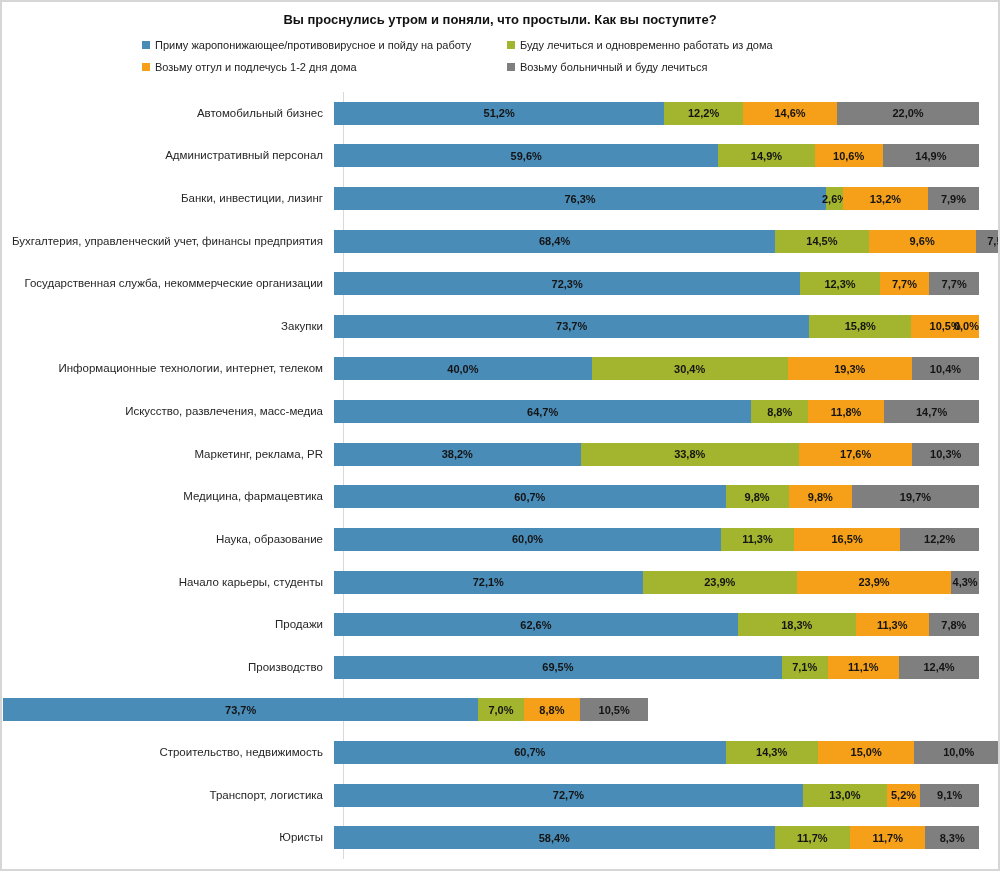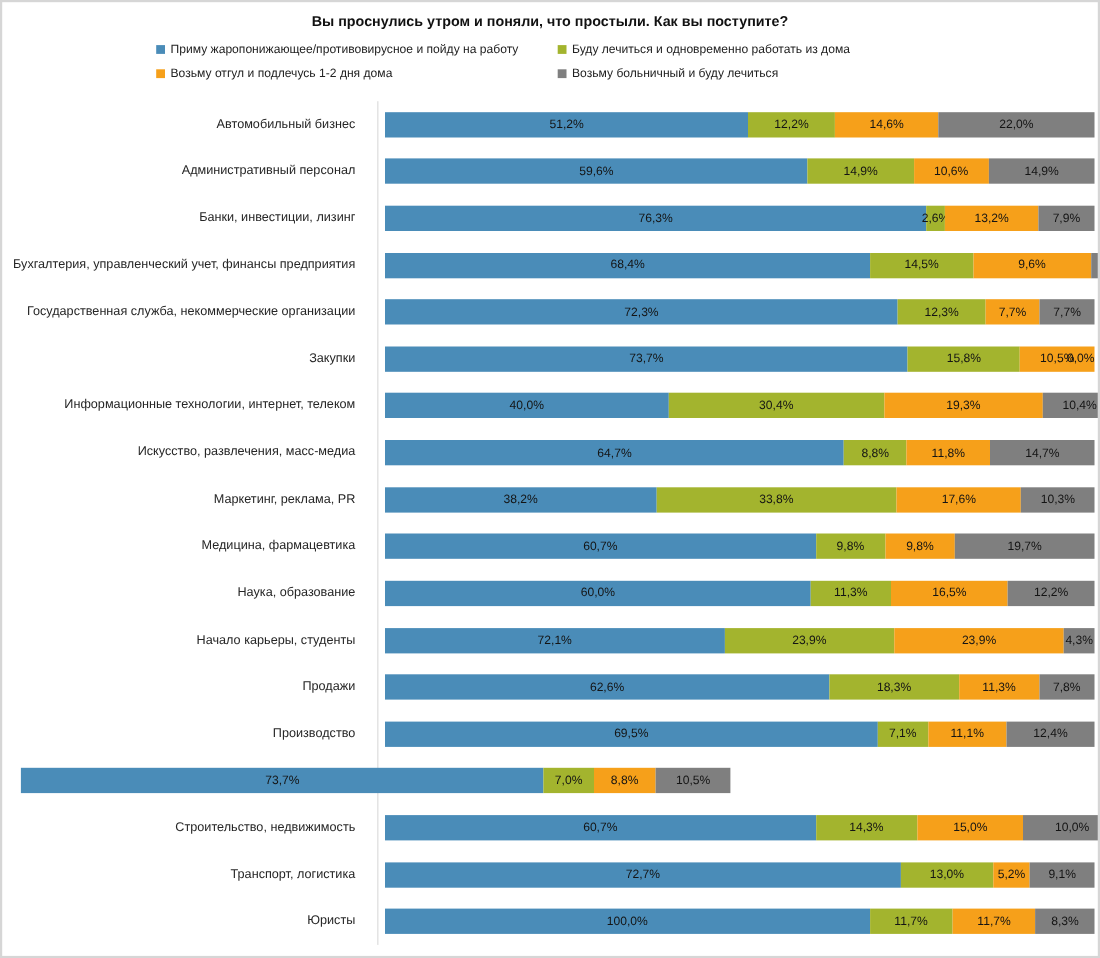--- a/index.html
+++ b/index.html
@@ -58,24 +58,25 @@
     width: 331px;
     box-sizing: border-box;
     padding-right: 10px;
     text-align: right;
     font-size: 11.5px;
     color: #262626;
     line-height: 13px;
   }
   .track {
     flex: none;
-    margin-left: 17px;
+    margin-left: 1px;
     width: 645px;
     height: 23px;
     display: flex;
+    font-weight: bold;
   }
   .seg { position: relative; height: 100%; flex: none; }
   .seg-label {
     position: absolute;
     top: 50%; left: 50%;
     transform: translate(-50%, -50%);
     font-size: 11px;
     color: #141414;
     white-space: nowrap;
   }
@@ -214,21 +215,21 @@
         </div>
         <div class="row">
           <div class="row-label">Информационные технологии, интернет, телеком</div>
           <div class="track">
             <div class="seg" style="width: 39.96%; background: rgb(74, 140, 184);">
               <span class="seg-label">40,0%</span>
             </div>
             <div class="seg" style="width: 30.3696%; background: rgb(163, 180, 46);">
               <span class="seg-label">30,4%</span>
             </div>
-            <div class="seg" style="width: 19.2807%; background: rgb(246, 160, 26); padding-left: 20px;">
+            <div class="seg" style="width: 19.2807%; background: rgb(246, 160, 26);">
               <span class="seg-label">19,3%</span>
             </div>
             <div class="seg" style="width: 10.3896%; background: rgb(127, 127, 127);">
               <span class="seg-label">10,4%</span>
             </div>
           </div>
         </div>
         <div class="row">
           <div class="row-label">Искусство, развлечения, масс-медиа</div>
           <div class="track">
@@ -395,21 +396,21 @@
             </div>
             <div class="seg" style="width: 9.1%; background: rgb(127, 127, 127);">
               <span class="seg-label">9,1%</span>
             </div>
           </div>
         </div>
         <div class="row">
           <div class="row-label">Юристы</div>
           <div class="track">
             <div class="seg" style="width: 68.3%; background: rgb(74, 140, 184);">
-              <span class="seg-label">100,0%</span>
+              <span class="seg-label">58,4%</span>
             </div>
             <div class="seg" style="width: 11.7%; background: rgb(163, 180, 46);">
               <span class="seg-label">11,7%</span>
             </div>
             <div class="seg" style="width: 11.7%; background: rgb(246, 160, 26);">
               <span class="seg-label">11,7%</span>
             </div>
             <div class="seg" style="width: 8.3%; background: rgb(127, 127, 127);">
               <span class="seg-label">8,3%</span>
             </div>

